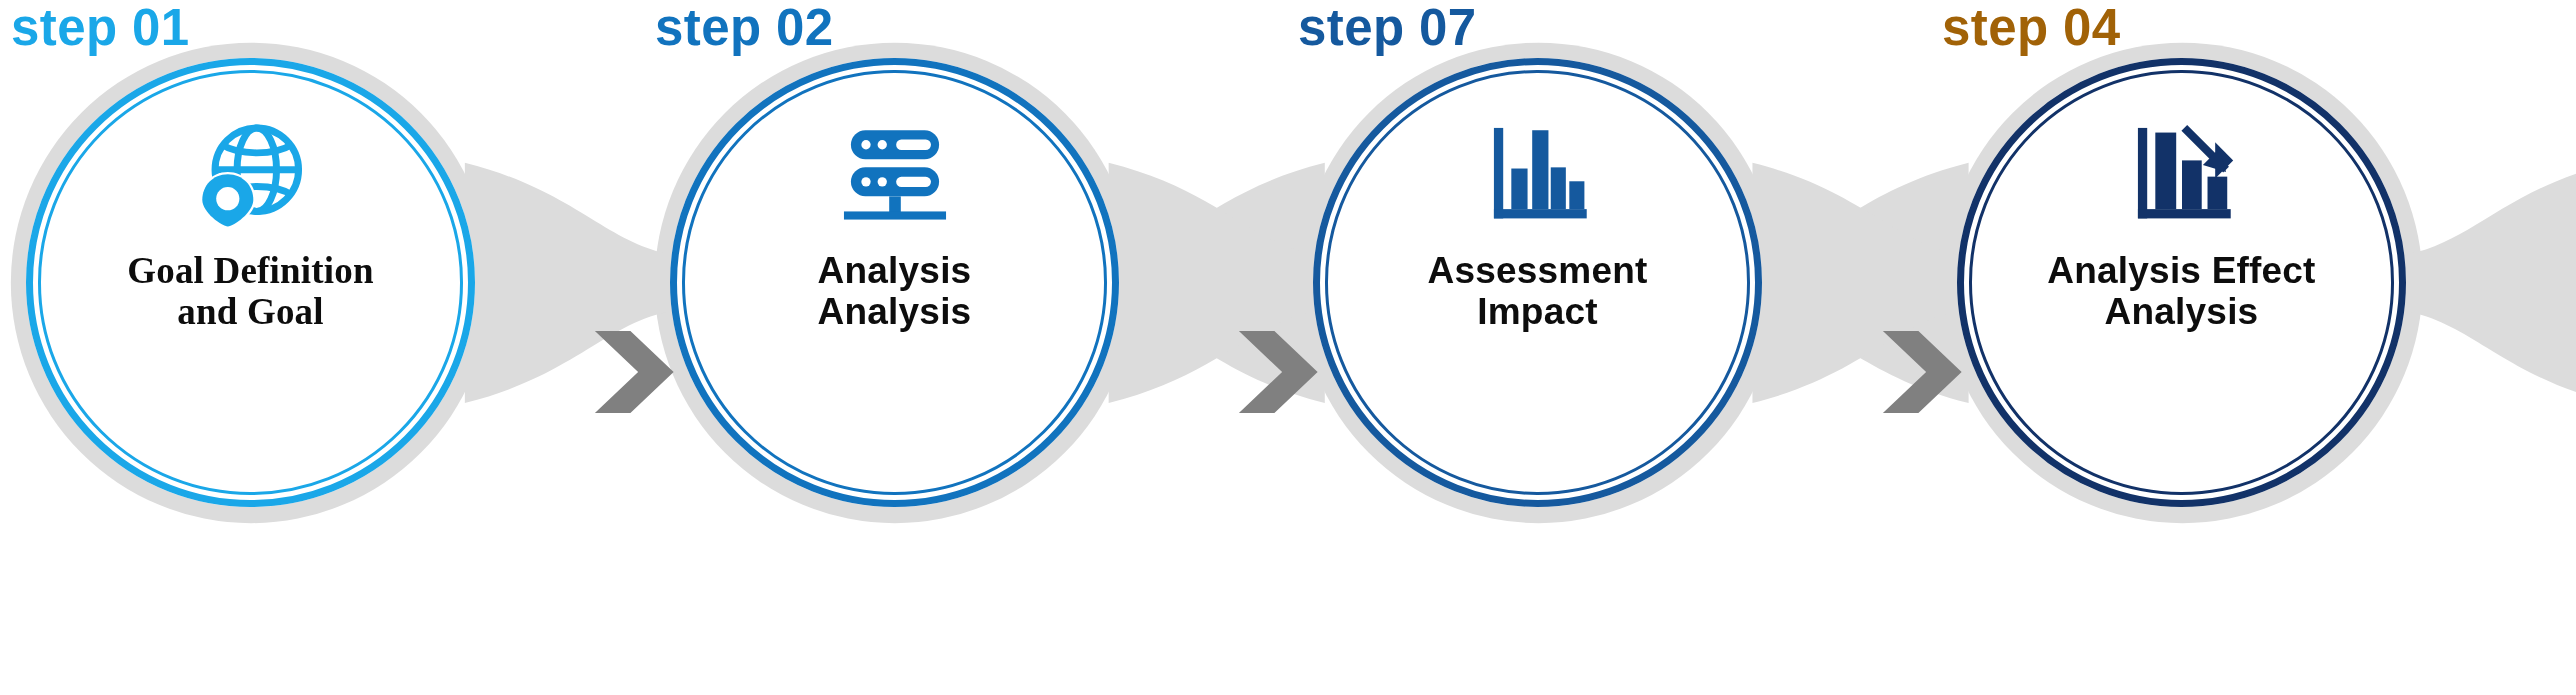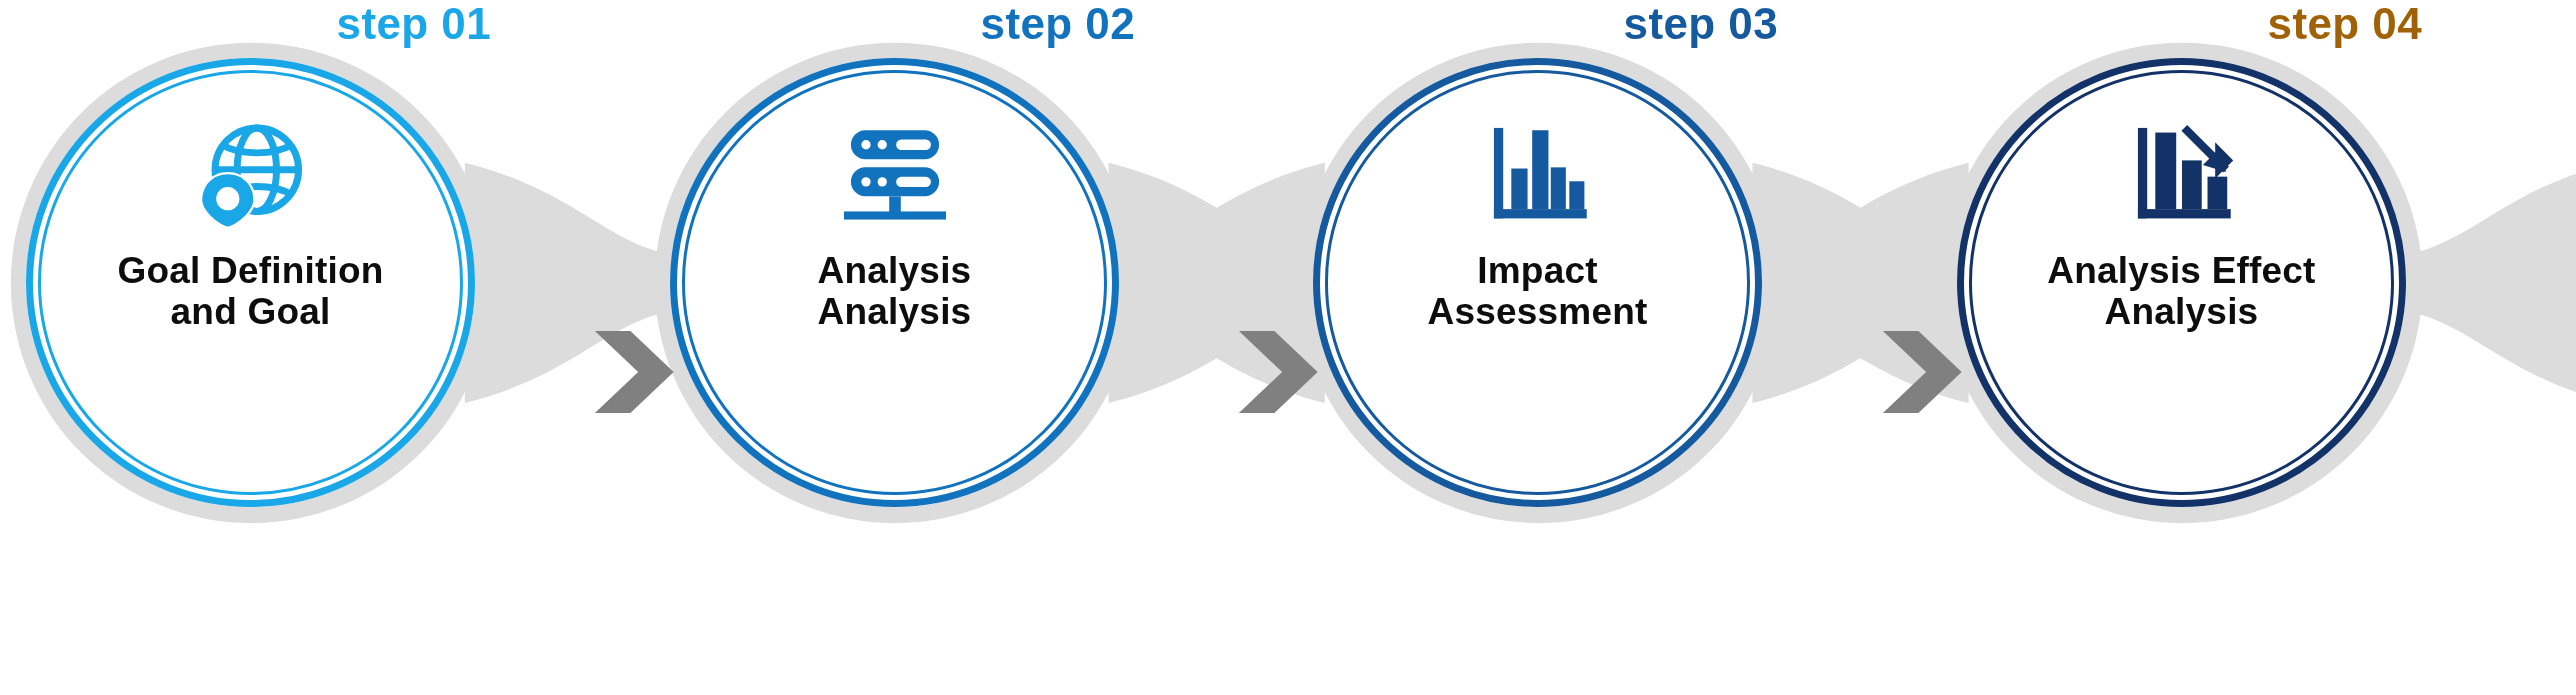--- a/index.html
+++ b/index.html
@@ -23,22 +23,22 @@
     top:0;
   }
   .step-1{left:11px;}
   .step-2{left:655px;}
   .step-3{left:1298px;}
   .step-4{left:1942px;}
 
   .step-label{
     position:absolute;
     top:1.5px;left:0;width:480px;
-    text-align:right;
-    font-size:44px;
+    text-align:left;
+    font-size:51px;
     font-weight:bold;
     letter-spacing:0.4px;
     line-height:1;
     white-space:nowrap;
   }
 
   
   .circle{
     position:absolute;
     left:50%;
@@ -164,21 +164,21 @@
                C 3182 332, 3212 250, 3372 210
                L 3372 520
                C 3212 480, 3182 398, 3067 398
                L 2567 398
                C 2452 398, 2422 480, 2262 520 Z" fill="#dcdcdc"></path>
     </g>
   </svg>
 
   <div class="step step-1">
     <div class="step-label" style="color:#1AA7E8;">step 01</div>
-    <div class="circle" style="color:#1AA7E8;">
+    <div class="circle" style="color:#1AA7E8;font-family:Liberation Serif, serif;">
       <span class="ring-outer"></span>
       <span class="ring-inner"></span>
       <span class="icon-wrap">
         <svg viewBox="0 0 100 100" aria-hidden="true">
           <g fill="none" stroke="#1AA7E8" stroke-width="6">
             <circle cx="55" cy="48" r="36"></circle>
             <ellipse cx="55" cy="48" rx="17" ry="36"></ellipse>
             <line x1="19" y1="48" x2="91" y2="48"></line>
             <path d="M24 26 C 40 36, 70 36, 86 26"></path>
             <path d="M24 70 C 40 60, 70 60, 86 70"></path>
@@ -215,37 +215,37 @@
         </svg>
       </span>
       <div class="circle-title">
         <span class="ln">Analysis</span>
         <span class="ln">Analysis</span>
       </div>
     </div>
   </div>
 
   <div class="step step-3">
-    <div class="step-label" style="color:#15599E;">step 03</div>
+    <div class="step-label" style="color:#15599E;">step 07</div>
     <div class="circle" style="color:#15599E;">
       <span class="ring-outer"></span>
       <span class="ring-inner"></span>
       <span class="icon-wrap">
         <svg viewBox="0 0 100 100" aria-hidden="true">
           <rect x="12" y="12" width="8" height="78" fill="#15599E"></rect>
           <rect x="12" y="82" width="80" height="8" fill="#15599E"></rect>
           <rect x="27" y="47" width="14" height="35" fill="#15599E"></rect>
           <rect x="45" y="14" width="14" height="68" fill="#15599E"></rect>
           <rect x="61" y="46" width="13" height="36" fill="#15599E"></rect>
           <rect x="77" y="58" width="13" height="24" fill="#15599E"></rect>
         </svg>
       </span>
       <div class="circle-title">
+        <span class="ln">Assessment</span>
         <span class="ln">Impact</span>
-        <span class="ln">Assessment</span>
       </div>
     </div>
   </div>
 
   <div class="step step-4">
     <div class="step-label" style="color:#a16207;">step 04</div>
     <div class="circle" style="color:#123268;">
       <span class="ring-outer"></span>
       <span class="ring-inner"></span>
       <span class="icon-wrap">

